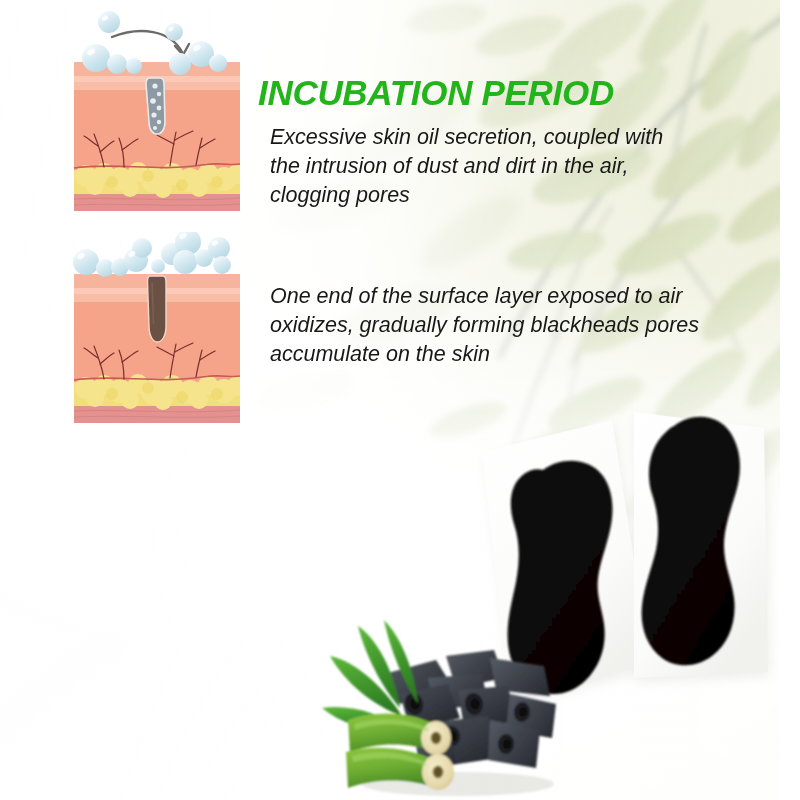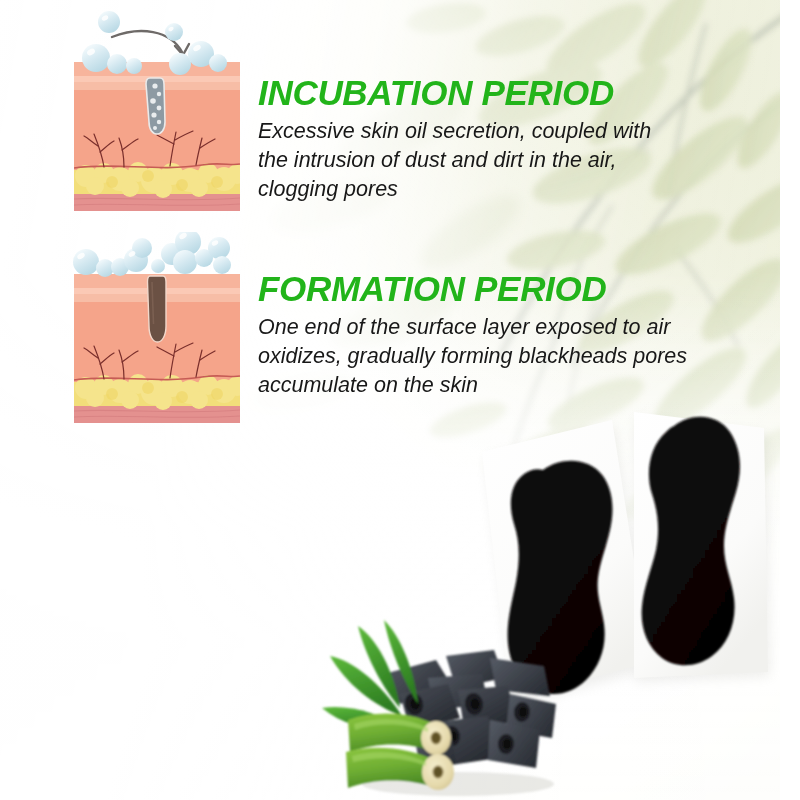--- a/index.html
+++ b/index.html
@@ -63,21 +63,21 @@
     font-family: "Liberation Sans", sans-serif;
     font-weight: bold;
     font-size: 35px;
     line-height: 1.06;
     letter-spacing: -0.3px;
     color: #22b41a;
     white-space: nowrap;
   }
 
   .body-copy {
-    margin: 0;
+    margin: 12px;
     font-family: "Liberation Sans", sans-serif;
     font-size: 21.5px;
     line-height: 1.34;
     color: #181818;
     max-width: 400px;
   }
   .section-2 .body-copy { max-width: 440px; }
 
   
   .skin-figure { position: absolute; }
@@ -390,21 +390,20 @@
       </g>
     </svg>
   </div>
 
   <div class="section section-1">
     <h2 class="heading">INCUBATION PERIOD</h2>
     <p class="body-copy">Excessive skin oil secretion, coupled with the intrusion of dust and dirt in the air, clogging pores</p>
   </div>
 
   <div class="section section-2">
-    <h2 class="heading">FORMATION PERIOD</h2>
     <p class="body-copy">One end of the surface layer exposed to air oxidizes, gradually forming blackheads pores accumulate on the skin</p>
   </div>
 
   <div class="product-area">
     <svg width="500" height="400" viewBox="0 0 500 400" xmlns="http://www.w3.org/2000/svg">
       <defs>
         <filter id="shadowsoft" x="-25%" y="-25%" width="150%" height="150%">
           <feGaussianBlur stdDeviation="6"></feGaussianBlur>
         </filter>
         <filter id="edgeblur" x="-12%" y="-12%" width="124%" height="124%">

